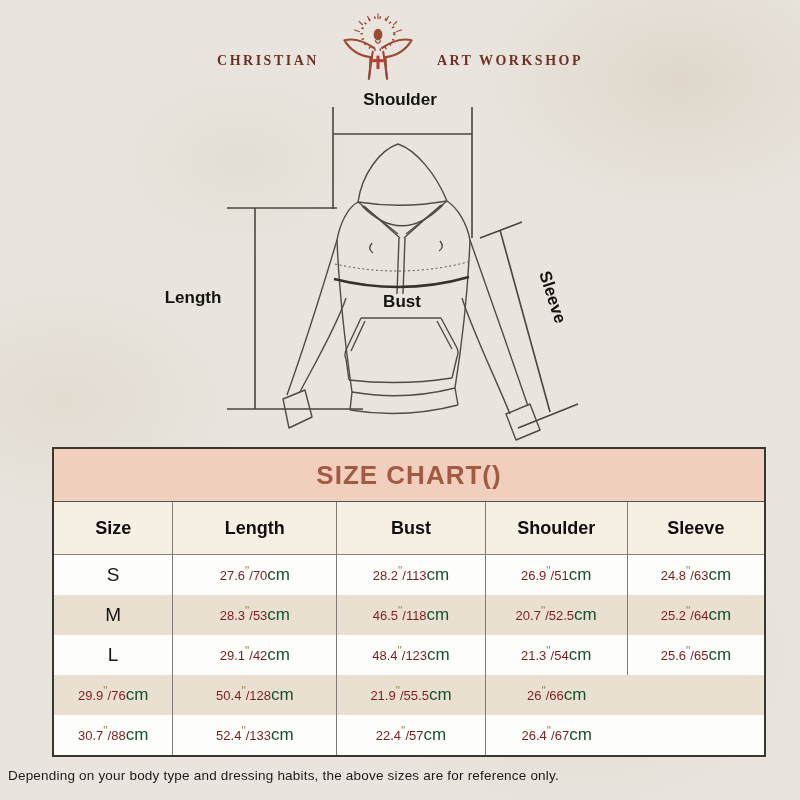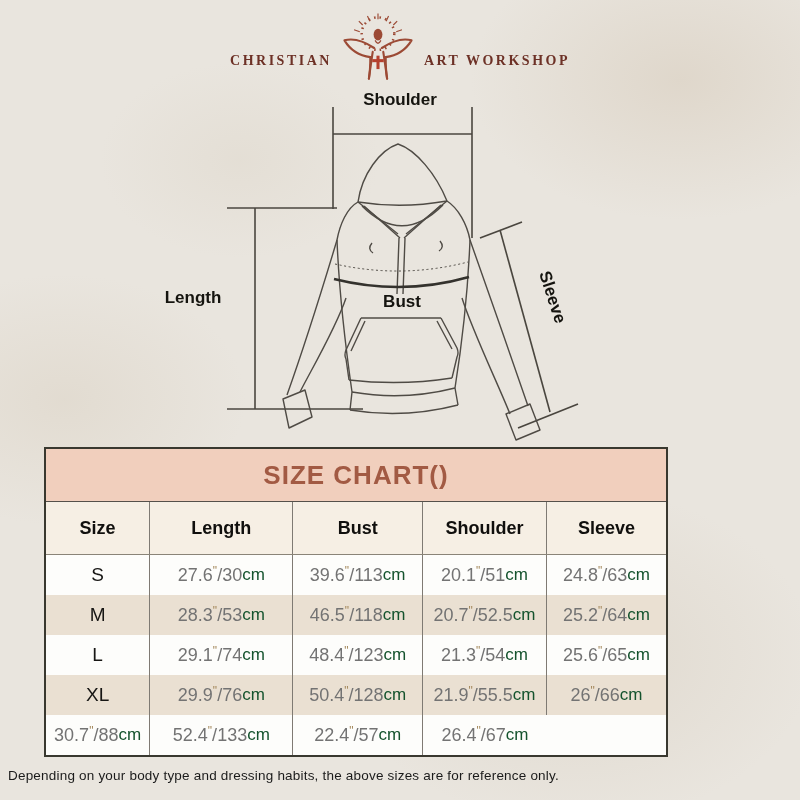--- a/index.html
+++ b/index.html
@@ -7,43 +7,43 @@
     position:relative;width:800px;height:800px;overflow:hidden;
     font-family:"Liberation Sans",sans-serif;
     background:
       radial-gradient(ellipse 300px 200px at 85% 10%, rgba(211,198,180,.45), transparent 70%),
       radial-gradient(ellipse 260px 180px at 8% 50%, rgba(215,205,189,.40), transparent 70%),
       radial-gradient(ellipse 340px 240px at 72% 82%, rgba(206,194,176,.35), transparent 70%),
       radial-gradient(ellipse 200px 140px at 30% 20%, rgba(218,210,196,.35), transparent 70%),
       #e9e5de;
   }
   
-  .logo{position:absolute;top:12px;left:0;width:100%;display:flex;justify-content:center;align-items:flex-start;}
+  .logo{position:absolute;top:12px;left:0;width:100%;display:flex;justify-content:center;align-items:flex-start;gap:13px;}
   .logo .brandtext{
     font-family:"Liberation Serif",serif;font-weight:bold;font-size:14px;
     letter-spacing:2.5px;color:#6d3126;margin-top:41px;
   }
   .emblem{width:92px;height:72px;}
   
   .diagram{position:absolute;left:150px;top:88px;width:500px;height:357px;}
   .diagram text{font-family:"Liberation Sans",sans-serif;font-weight:bold;font-size:17px;fill:#15140f;}
   
-  .chart{position:absolute;left:44px;top:447px;width:624px;border:2px solid #39382f;box-sizing:border-box;background:#fdfdfb;}
+  .chart{position:absolute;left:52px;top:447px;width:714px;border:2px solid #39382f;box-sizing:border-box;background:#fdfdfb;}
   .title-row{height:52px;background:#f1cfbd;border-bottom:1.5px solid #55504a;
     display:flex;align-items:center;justify-content:center;color:#a25a43;font-weight:bold;}
   .title-main{font-size:26px;letter-spacing:1px;}
   .title-units{font-size:19px;letter-spacing:.5px;padding-top:3px;}
   .trow{display:grid;grid-template-columns:120fr 165fr 149fr 143fr 137fr;}
   .colhead{height:52px;border-bottom:1px solid #8a8478;background:#f6efe4;}
   .colhead .cell{font-weight:bold;font-size:18px;color:#100f0d;}
   .drow{height:40px;}
   .drow.alt{background:#eae0d2;}
   .cell{display:flex;align-items:center;justify-content:center;border-right:1.5px solid #7f7a73;min-width:0;}
   .cell:last-child{border-right:none;}
-  .cell .n{font-size:18px;color:#737373;}
+  .cell .n{font-size:13px;color:#7f1d1d;}
   .cell .u{font-size:17px;color:#14532d;}
   .cell .q{font-size:12px;color:#a3875a;align-self:flex-start;margin-top:9px;}
   .sizecell{font-size:19px;color:#171614;}
   
   .footer{position:absolute;left:8px;top:768px;width:100%;
     font-size:13.5px;color:#1b1b1b;letter-spacing:.2px;}
 </style>
 </head>
 <body>
 
@@ -135,32 +135,32 @@
       <div class="cell">Shoulder</div>
       <div class="cell">Sleeve</div>
     </div>
 
     <div class="trow drow">
       <div class="cell sizecell">S</div>
       <div class="cell">
           <span class="n">27.6</span>
           <span class="q">"</span>
           <span class="n">/</span>
-          <span class="n">30</span>
-          <span class="u">cm</span>
-        </div>
-      <div class="cell">
-          <span class="n">39.6</span>
+          <span class="n">70</span>
+          <span class="u">cm</span>
+        </div>
+      <div class="cell">
+          <span class="n">28.2</span>
           <span class="q">"</span>
           <span class="n">/</span>
           <span class="n">113</span>
           <span class="u">cm</span>
         </div>
       <div class="cell">
-          <span class="n">20.1</span>
+          <span class="n">26.9</span>
           <span class="q">"</span>
           <span class="n">/</span>
           <span class="n">51</span>
           <span class="u">cm</span>
         </div>
       <div class="cell">
           <span class="n">24.8</span>
           <span class="q">"</span>
           <span class="n">/</span>
           <span class="n">63</span>
@@ -199,21 +199,21 @@
           <span class="u">cm</span>
         </div>
     </div>
 
     <div class="trow drow">
       <div class="cell sizecell">L</div>
       <div class="cell">
           <span class="n">29.1</span>
           <span class="q">"</span>
           <span class="n">/</span>
-          <span class="n">74</span>
+          <span class="n">42</span>
           <span class="u">cm</span>
         </div>
       <div class="cell">
           <span class="n">48.4</span>
           <span class="q">"</span>
           <span class="n">/</span>
           <span class="n">123</span>
           <span class="u">cm</span>
         </div>
       <div class="cell">
@@ -226,21 +226,20 @@
       <div class="cell">
           <span class="n">25.6</span>
           <span class="q">"</span>
           <span class="n">/</span>
           <span class="n">65</span>
           <span class="u">cm</span>
         </div>
     </div>
 
     <div class="trow drow alt">
-      <div class="cell sizecell">XL</div>
       <div class="cell">
           <span class="n">29.9</span>
           <span class="q">"</span>
           <span class="n">/</span>
           <span class="n">76</span>
           <span class="u">cm</span>
         </div>
       <div class="cell">
           <span class="n">50.4</span>
           <span class="q">"</span>

